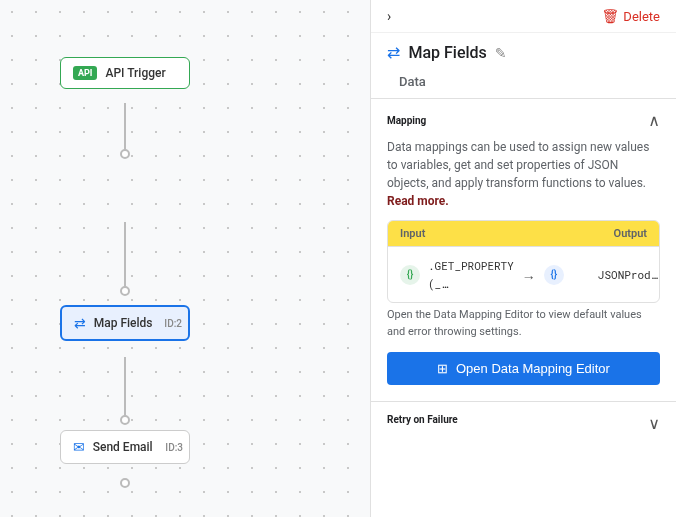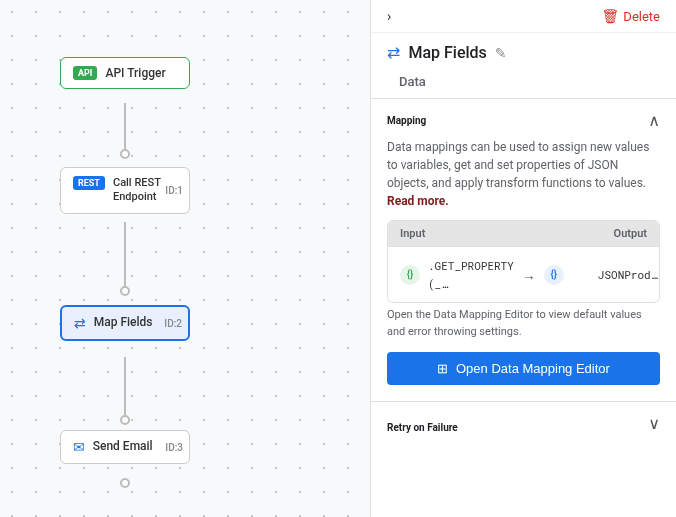--- a/index.html
+++ b/index.html
@@ -13,21 +13,21 @@
       background-image: radial-gradient(circle, #c8c8c8 1px, transparent 1px);
       background-size: 24px 24px;
       position: relative;
       flex-shrink: 0;
     }
 
     
     .node {
       position: absolute;
       display: flex;
-      align-items: flex-start;
+      align-items: center;
       border-radius: 6px;
       border: 1.5px solid #ccc;
       background: #fff;
       padding: 8px 12px;
       font-size: 12px;
       font-weight: 500;
       color: #333;
       width: 130px;
       gap: 8px;
     }
@@ -233,21 +233,21 @@
     .mapping-table {
       border: 1px solid #e0e0e0;
       border-radius: 6px;
       margin-top: 10px;
       overflow: hidden;
     }
     .mapping-table-header {
       display: flex;
       justify-content: space-between;
       padding: 6px 12px;
-      background: #e5e5e5;
+      background: #fde047;
       border-bottom: 1px solid #e0e0e0;
       font-size: 11px;
       font-weight: 600;
       color: #5f6368;
     }
     .mapping-row {
       display: flex;
       align-items: center;
       padding: 10px 12px;
       gap: 8px;
@@ -330,49 +330,41 @@
     }
 
     
     .section-retry {
       padding: 12px 16px;
       border-top: 1px solid #e0e0e0;
     }
     .retry-header {
       display: flex;
       justify-content: space-between;
-      align-items: flex-end;
+      align-items: flex-start;
       cursor: pointer;
     }
     .chevron-down {
       color: #555;
       font-size: 16px;
     }
   </style>
 </head>
 <body>
 
 <div class="canvas-panel">
 
   <div class="node node-api">
     <span class="badge-api">API</span>
     <span>API Trigger</span>
   </div>
 
   <div class="connector" style="top:103px; height:50px;"></div>
   <div class="dot" style="top:149px;"></div>
 
-  <div class="node node-rest">
-    <span class="badge-rest">REST</span>
-    <span class="node-rest-text">
-      <span>Call REST</span>
-      <span>Endpoint</span>
-    </span>
-    <span class="node-label-block">ID:1</span>
-  </div>
 
   <div class="connector" style="top:222px; height:68px;"></div>
   <div class="dot" style="top:286px;"></div>
 
   <div class="node node-map">
     <span class="icon-map">⇄</span>
     <span>Map Fields</span>
     <span class="node-label-block">ID:2</span>
   </div>
 

